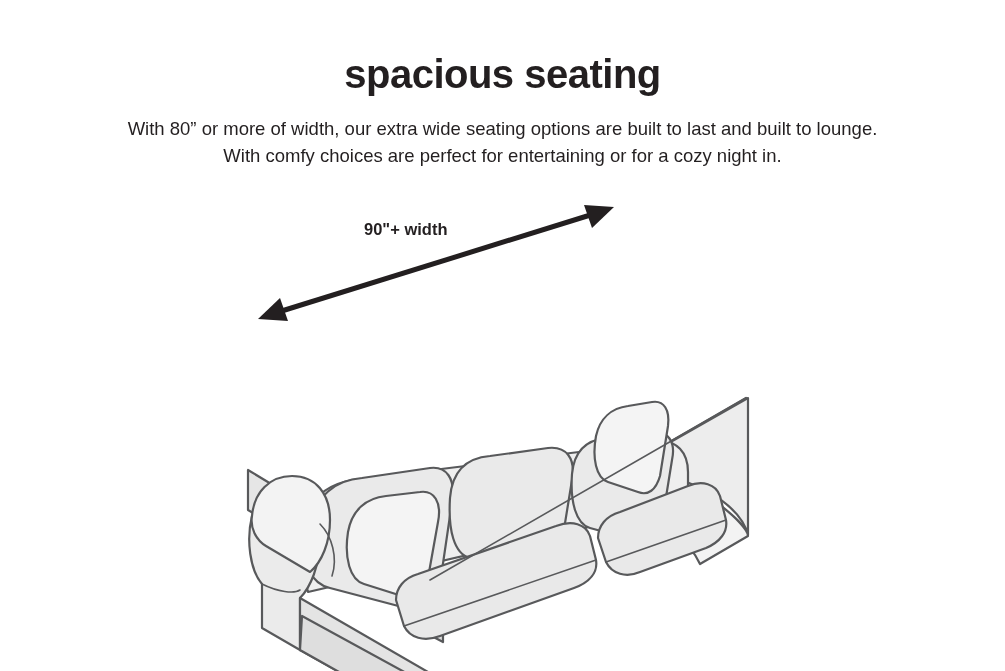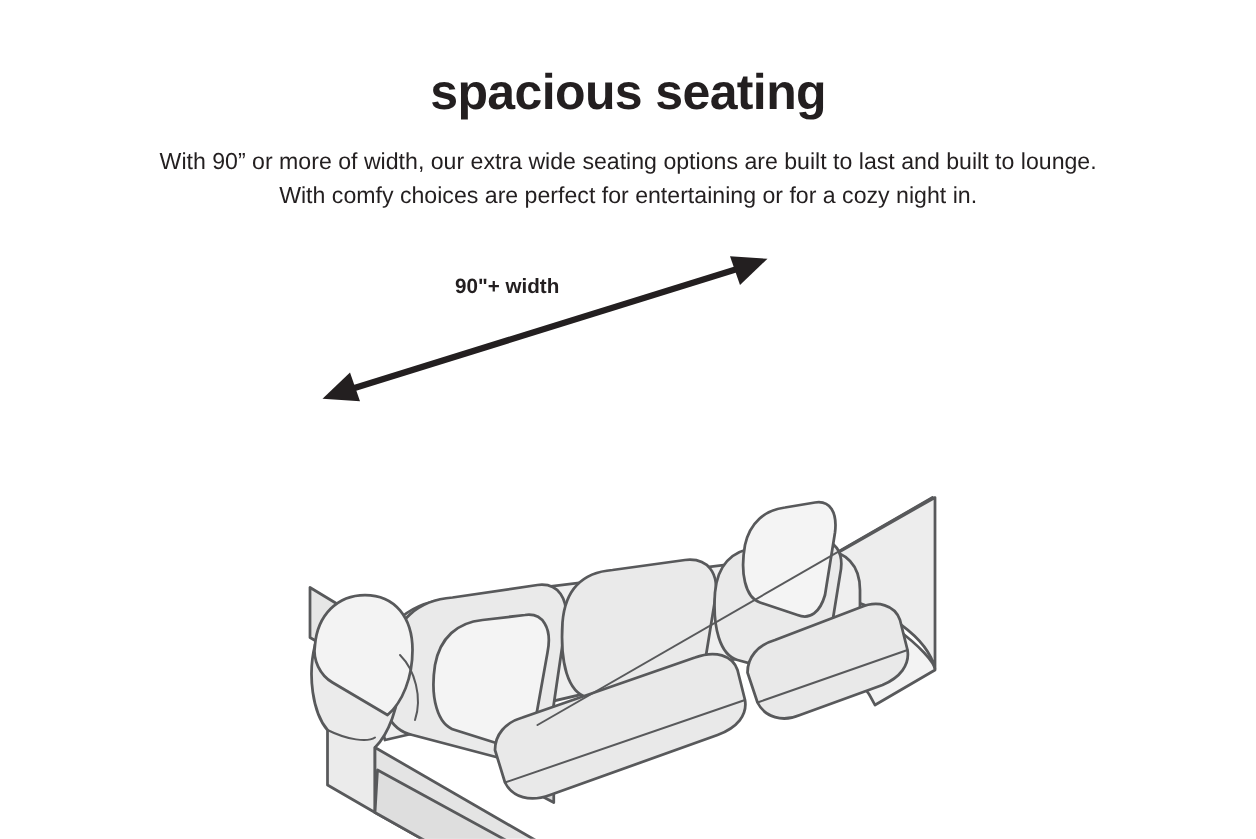--- a/index.html
+++ b/index.html
@@ -65,21 +65,21 @@
   svg { display: block; }
 </style>
 </head>
 <body>
 
 <div class="page">
 
   <div class="headline">spacious seating</div>
 
   <div class="subcopy">
-    <span class="line">With 90” or more of width, our extra wide seating options are built to last and built to lounge.</span>
+    <span class="line">With 80” or more of width, our extra wide seating options are built to last and built to lounge.</span>
     <span class="line">With comfy choices are perfect for entertaining or for a cozy night in.</span>
   </div>
 
   <div class="diagram">
 
     <div class="measure-label">90"+ width</div>
 
     <svg width="1005" height="491" viewBox="0 0 1005 491">
 
       <g>

